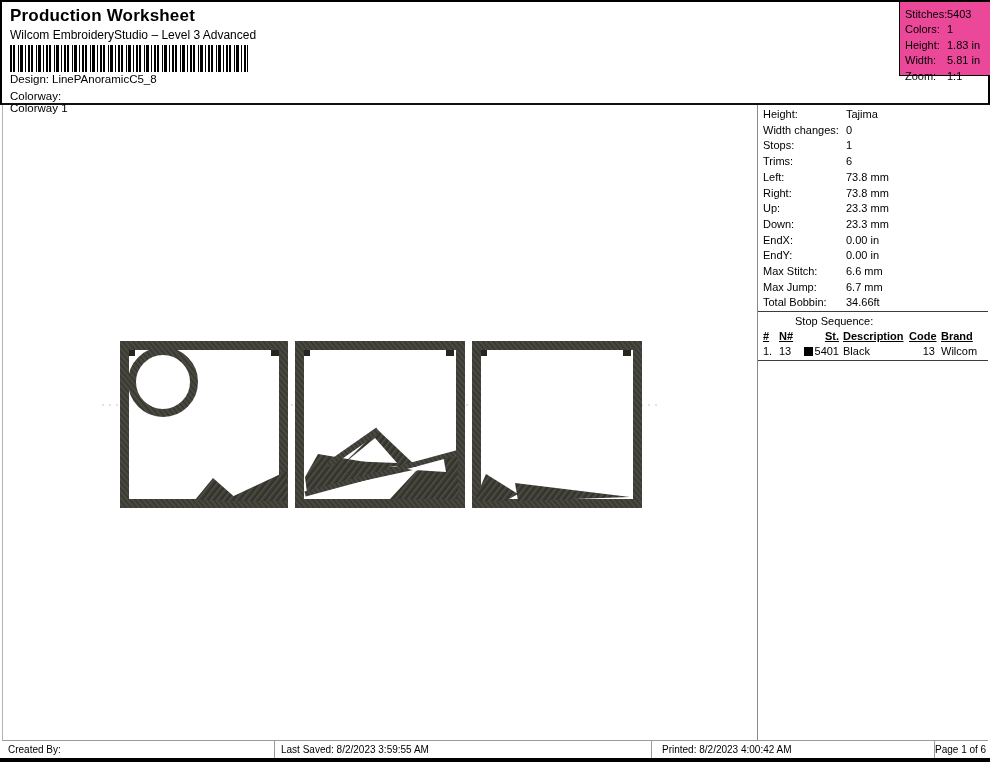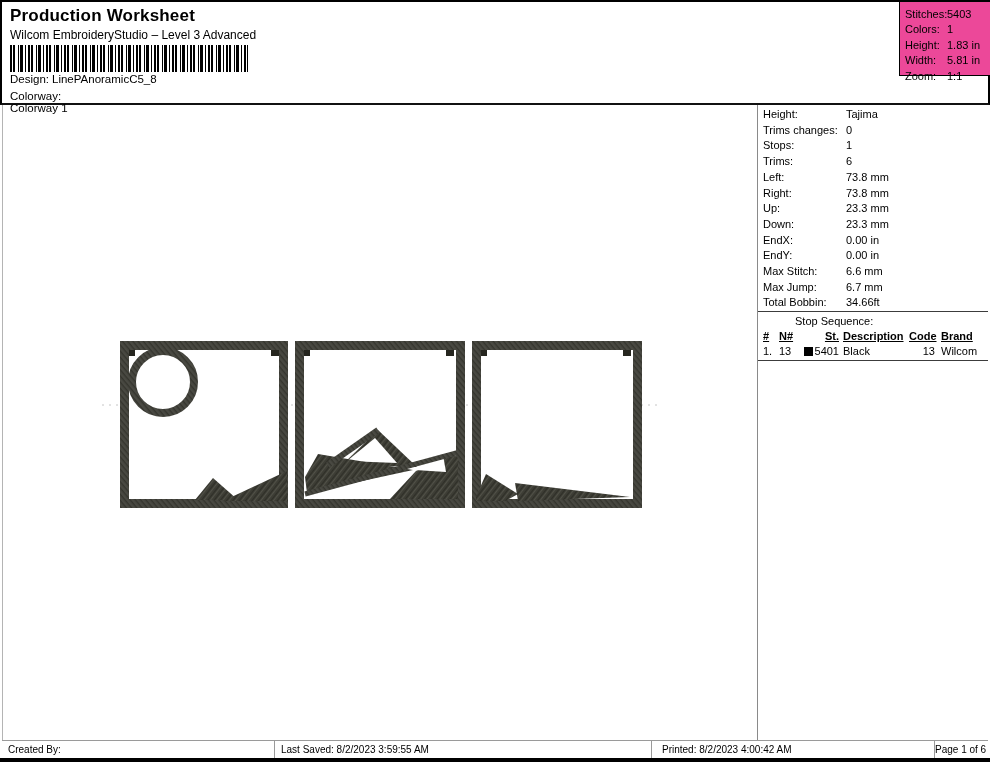--- a/index.html
+++ b/index.html
@@ -149,21 +149,21 @@
   </g>
 </svg>
 
 <div class="abs right-panel">
   <div class="info-rows">
     <div class="info-row">
         <span class="lbl">Height:</span>
         <span>Tajima</span>
       </div>
     <div class="info-row">
-        <span class="lbl">Trims changes:</span>
+        <span class="lbl">Width changes:</span>
         <span>0</span>
       </div>
     <div class="info-row">
         <span class="lbl">Stops:</span>
         <span>1</span>
       </div>
     <div class="info-row">
         <span class="lbl">Trims:</span>
         <span>6</span>
       </div>

